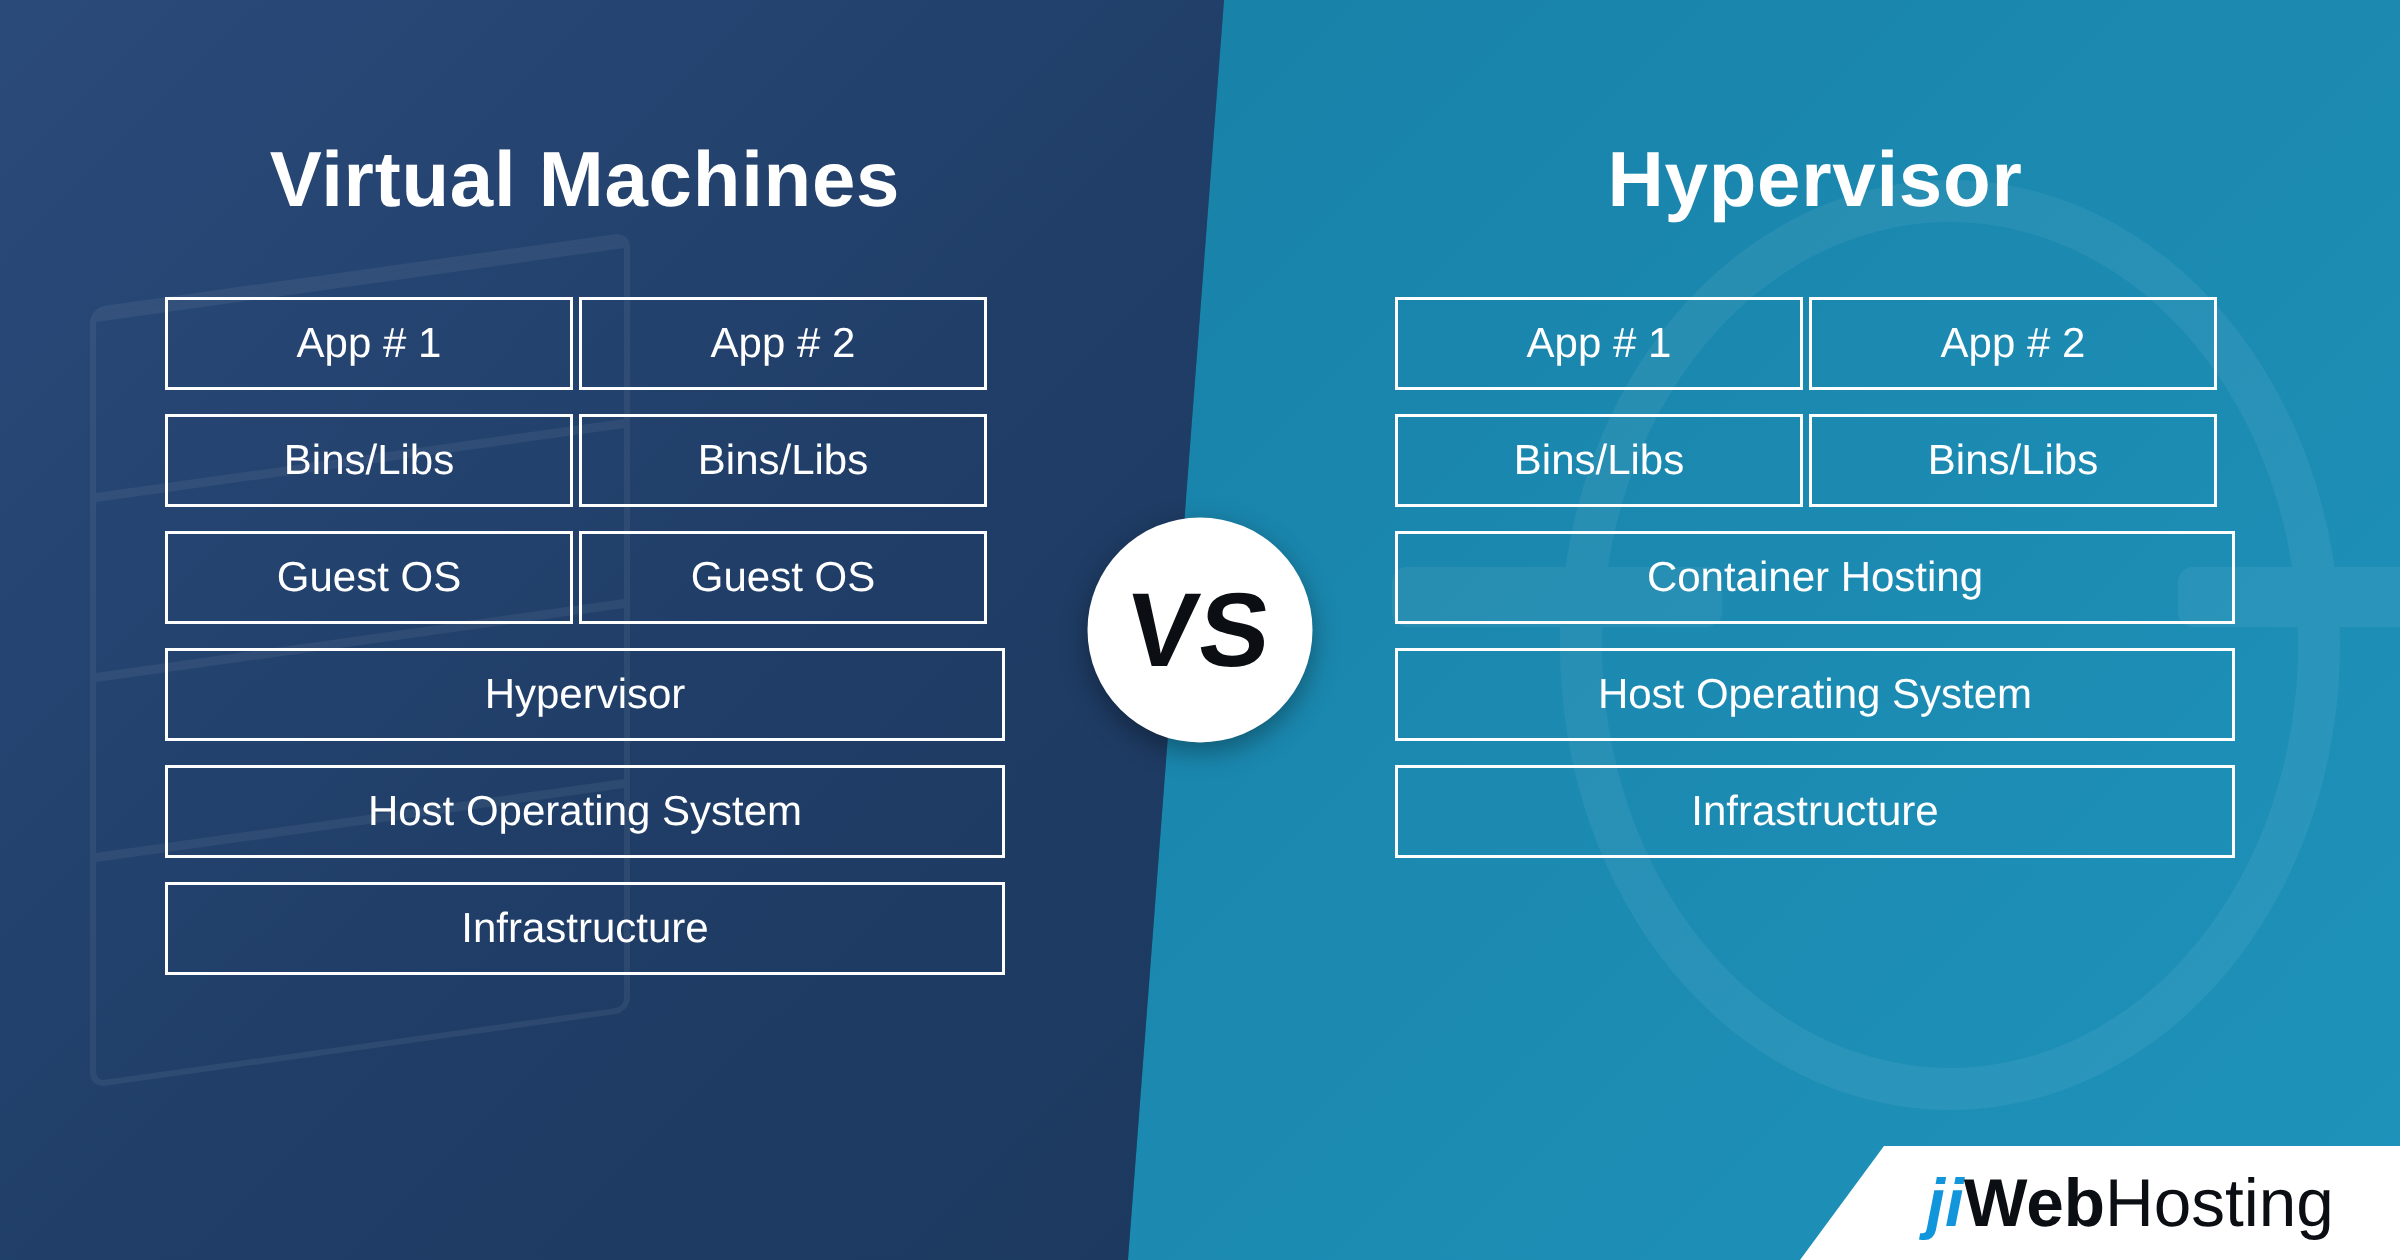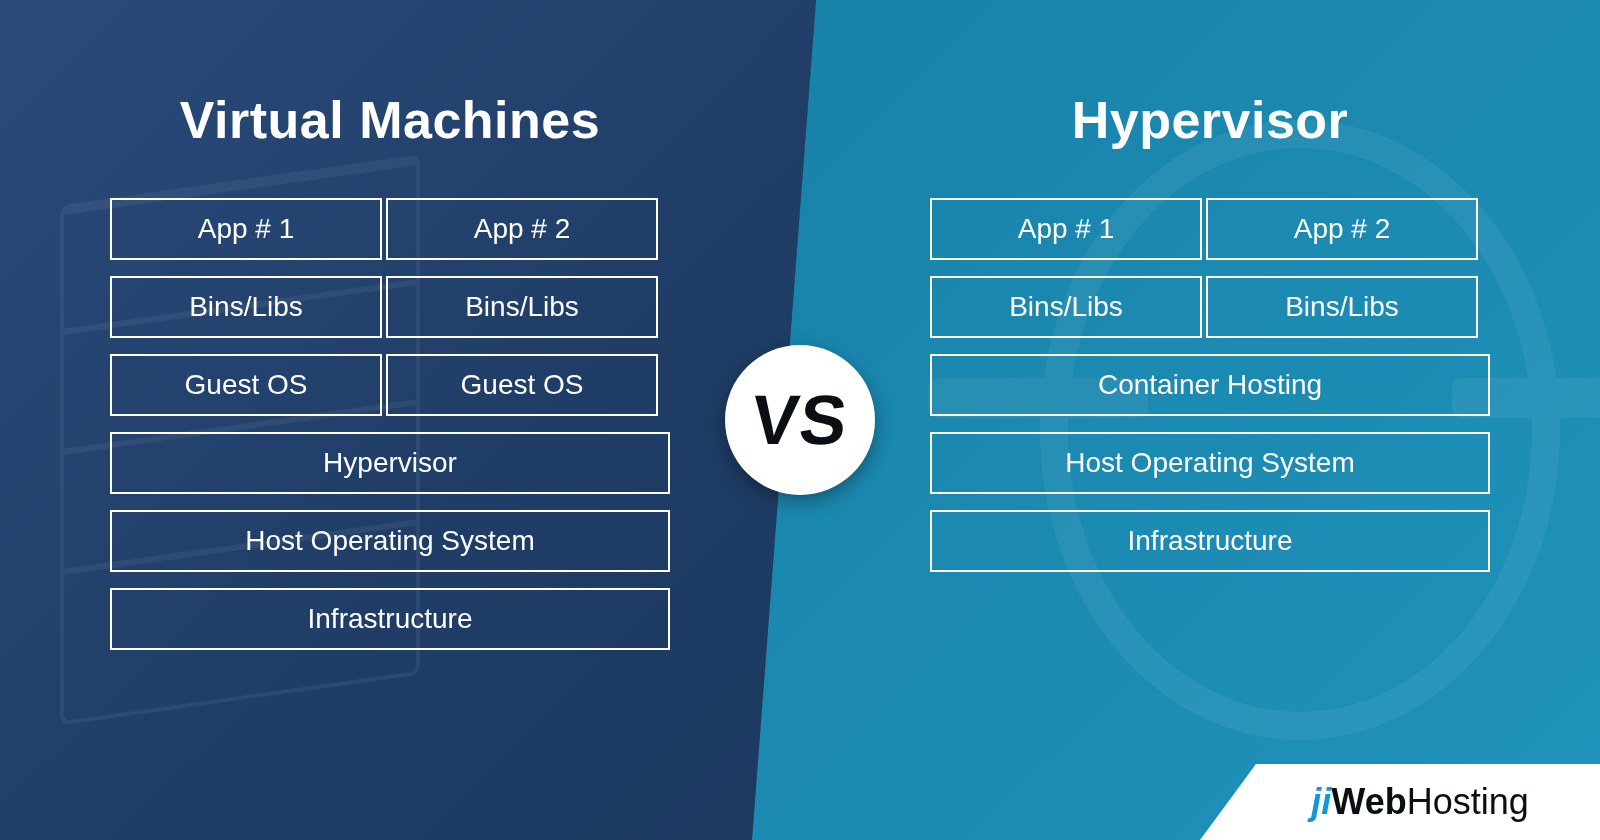--- a/index.html
+++ b/index.html
@@ -115,21 +115,21 @@
     right: 0; bottom: 0;
     width: 400px; height: 76px;
     background: #ffffff;
     clip-path: polygon(14% 0, 100% 0, 100% 100%, 0 100%);
     display: flex;
     align-items: center;
     justify-content: center;
     padding-left: 40px;
   }
   .logo {
-    font-size: 36px;
+    font-size: 45px;
     font-weight: 400;
     color: #0b0e12;
     white-space: nowrap;
     font-style: italic;
   }
   .logo .ji { color: #1296db; font-weight: 700; font-style: italic; }
   .logo .web { color: #0b0e12; font-weight: 900; font-style: normal; }
   .logo .hosting { color: #0b0e12; font-weight: 400; font-style: normal; }
 </style>
 </head>

